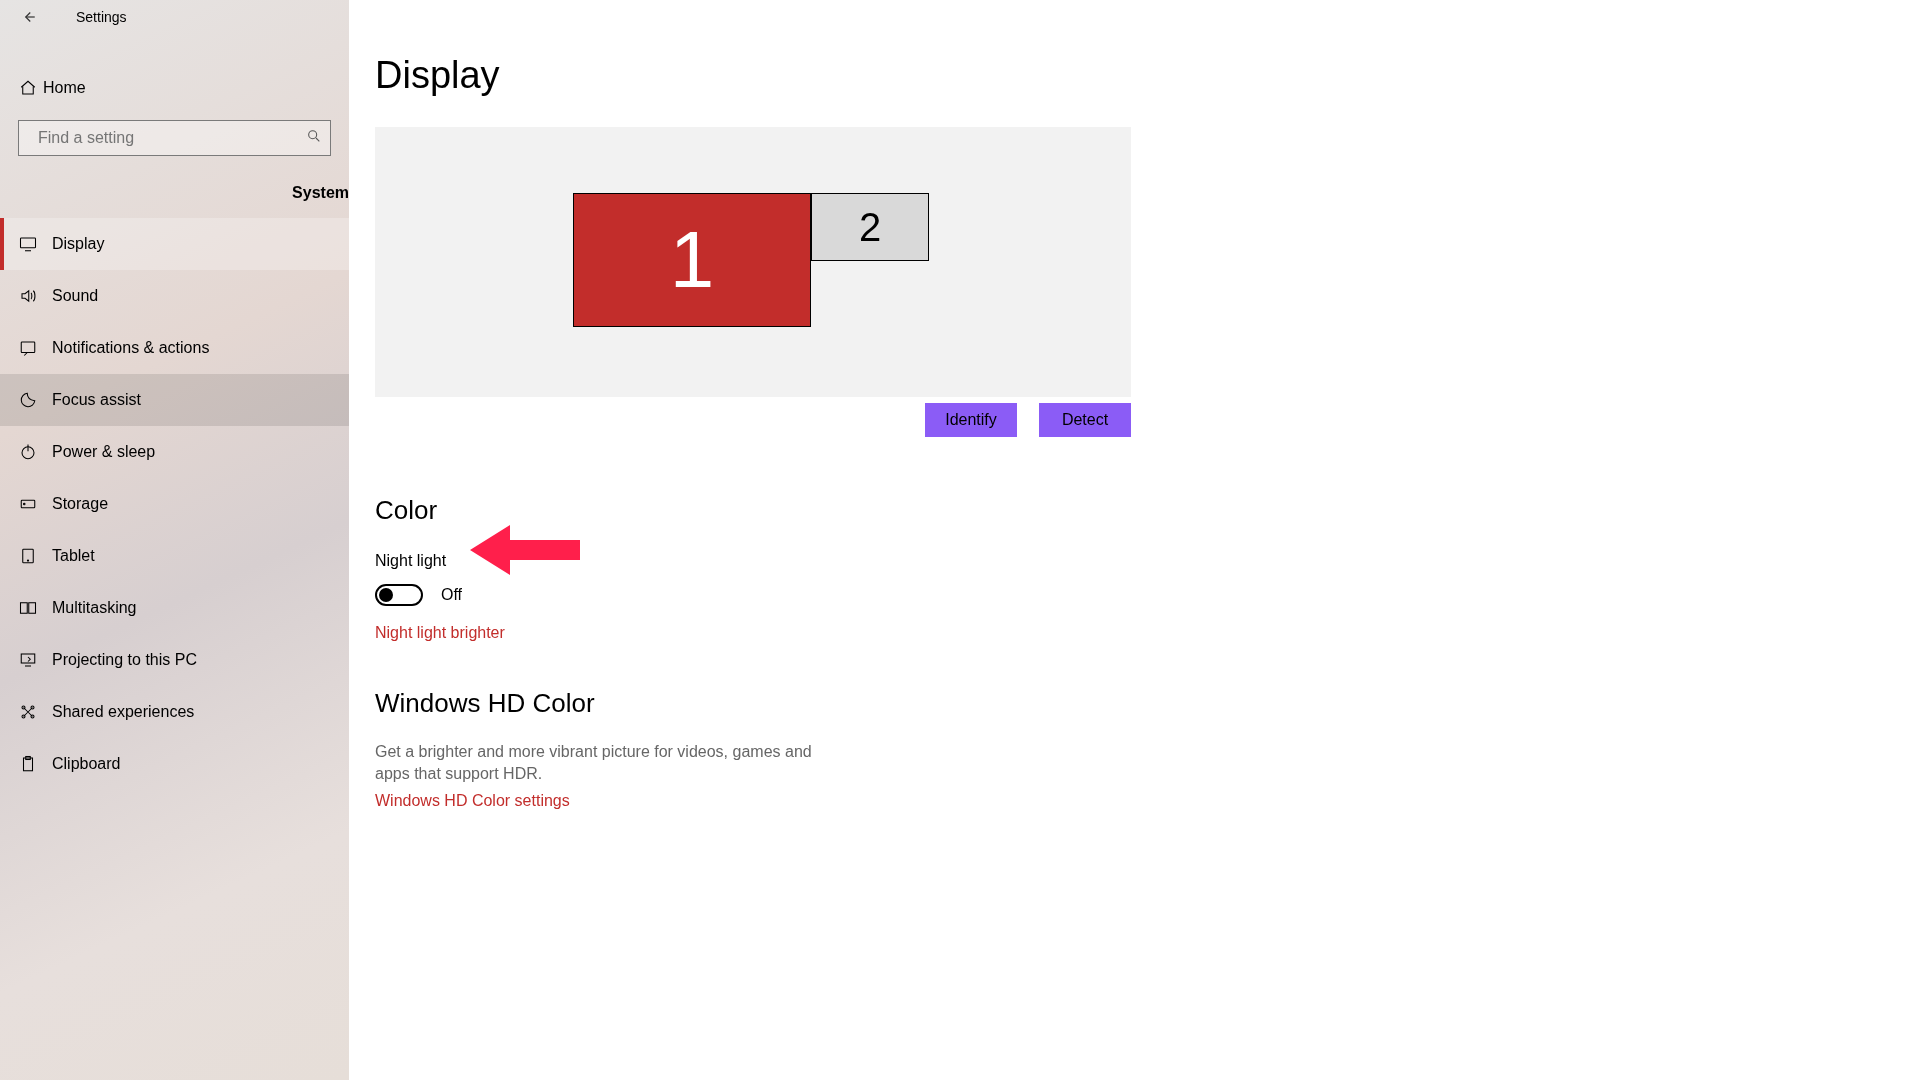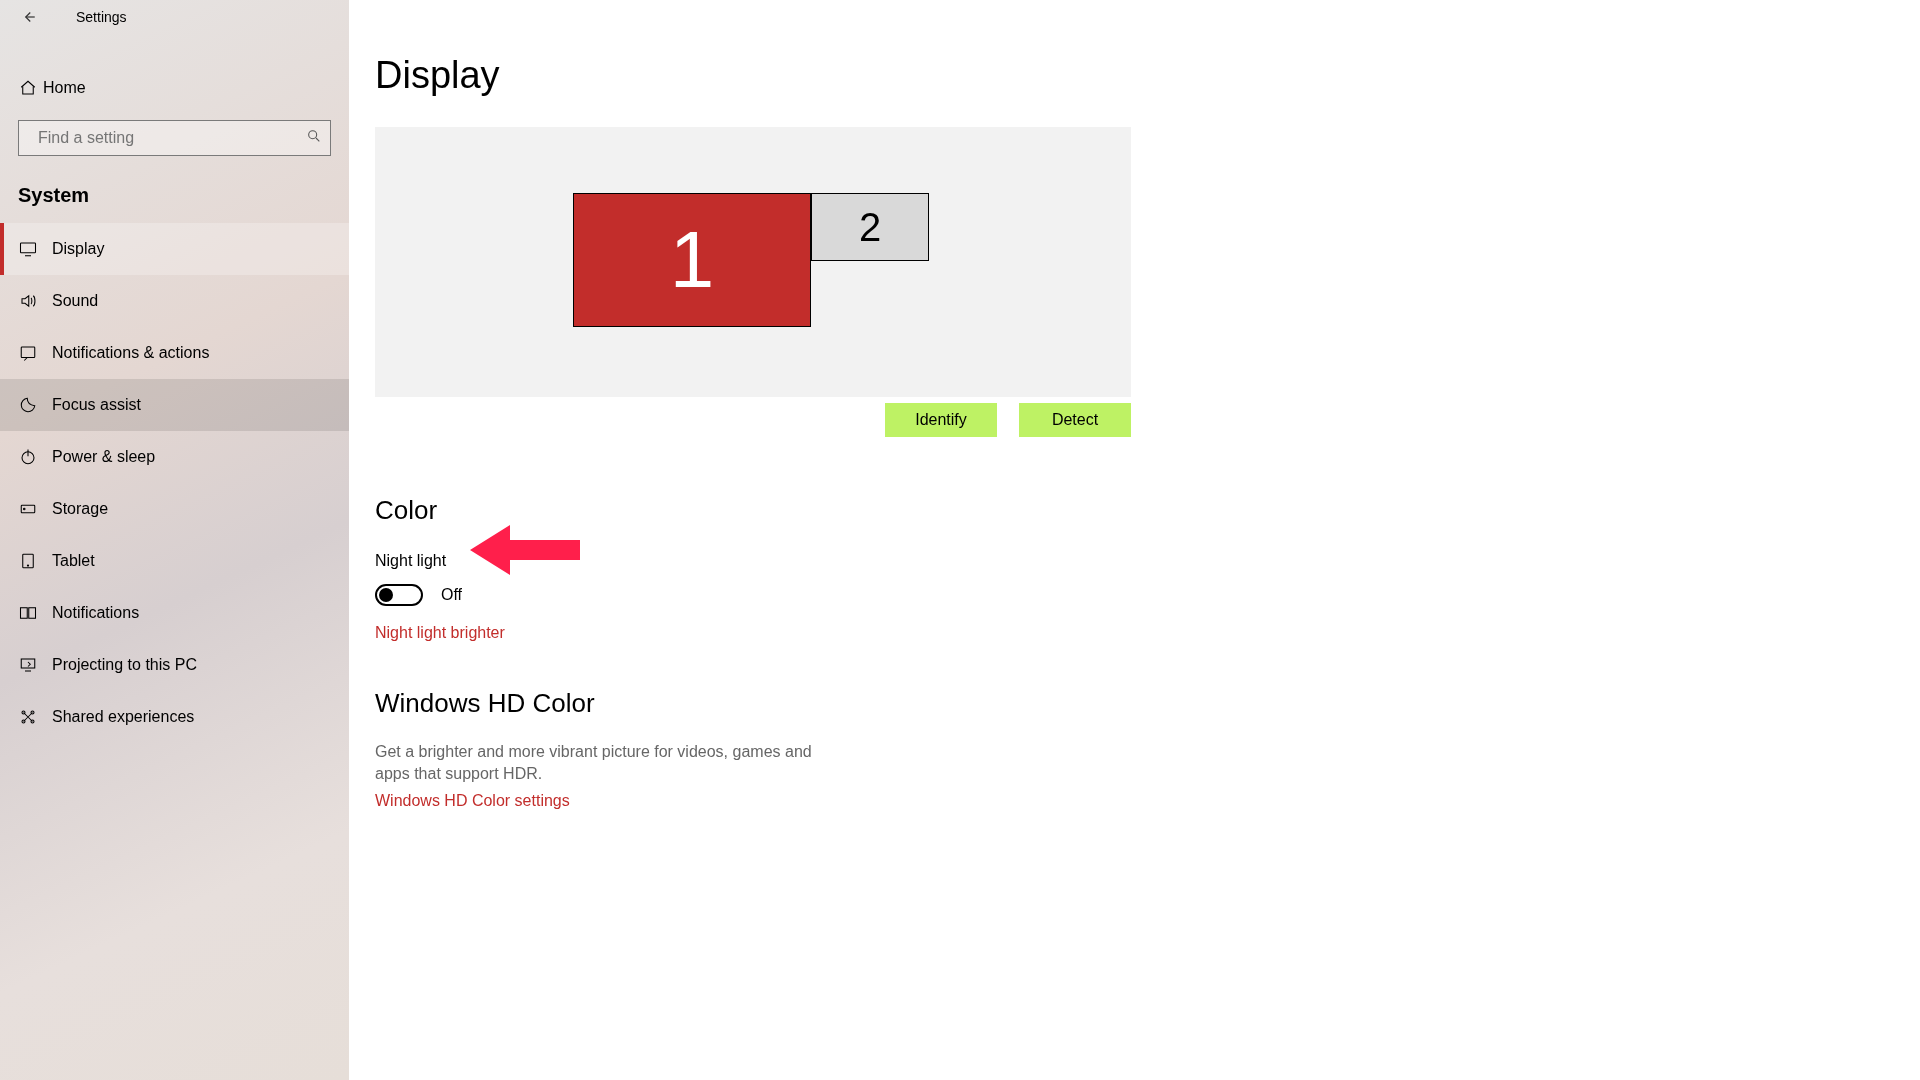--- a/index.html
+++ b/index.html
@@ -16,40 +16,40 @@
 
 .sb-home { height:52px; display:flex; align-items:center; padding-left:18px; margin-top:28px; cursor:pointer;}
 .sb-home .icon{ width:20px; height:20px; display:flex; align-items:center; justify-content:center;}
 .sb-home .lbl{ margin-left:5px; font-size:16px; }
 
 .search-wrap{ padding:0 18px; margin-top:6px;}
 .search-box{ position:relative; width:100%; height:36px; border:1px solid #7a7a7a; background:rgba(255,255,255,.35);padding-left:9px;}
 .search-box input{ width:100%; height:100%; border:none; background:transparent; padding:0 36px 0 10px; font-size:16px; outline:none;}
 .search-box .mag{ position:absolute; right:8px; top:50%; transform:translateY(-50%); }
 
-.sb-section{ font-weight:600; font-size:20px; padding:28px 0 16px 18px; }
+.sb-section{ font-weight:600; font-size:16px; padding:28px 0 16px 18px;text-align:right; }
 
 .nav-item{ height:52px; display:flex; align-items:center; padding-left:18px; cursor:pointer; position:relative;}
 .nav-item .icon{ width:20px; height:20px; display:flex; align-items:center; justify-content:center;}
 .nav-item .lbl{ margin-left:14px; font-size:16px; }
 .nav-item.selected::before{ content:""; position:absolute; left:0; top:0; width:4px; height:100%; background:#c22d2b; }
 .nav-item.selected{ background:rgba(255,255,255,.25); }
 .nav-item.hover{ background:rgba(0,0,0,.10); }
 
 
 .main{ position:absolute; left:349px; top:0; right:0; bottom:0; background:#fff; }
 .page-title{ font-size:38px; font-weight:400; padding:54px 0 0 26px; }
 
 .monitor-area{ margin:30px 0 0 26px; width:756px; height:270px; background:#f2f2f2; position:relative;}
 .mon{ position:absolute; border:1px solid #000; display:flex; align-items:center; justify-content:center; cursor:pointer;}
 .mon.primary{ left:198px; top:66px; width:238px; height:134px; background:#c22d2b; color:#fff; font-size:80px; font-weight:300;}
 .mon.secondary{ left:436px; top:66px; width:118px; height:68px; background:#d9d9d9; color:#000; font-size:40px; font-weight:300;}
 
 .mon-btns{ margin:6px 0 0 26px; width:756px; display:flex; justify-content:flex-end; gap:22px;}
-.mon-btn{ width:112px; height:34px; background:#bef264; border:none; font-size:16px; cursor:pointer;}
+.mon-btn{ width:92px; height:34px; background:#8b5cf6; border:none; font-size:16px; cursor:pointer;}
 
 .section-h{ font-size:26px; font-weight:400; padding:58px 0 0 26px;}
 .section-h.tight{ padding-top:46px; }
 
 .field-lbl{ font-size:16px; padding:26px 0 0 26px;}
 .toggle-row{ display:flex; align-items:center; padding:14px 0 0 26px;}
 .toggle{ width:48px; height:22px; border:2px solid #000; border-radius:22px; background:#fff; position:relative; cursor:pointer;}
 .toggle .knob{ position:absolute; left:2px; top:2px; width:14px; height:14px; border-radius:50%; background:#000;}
 .toggle-state{ margin-left:18px; font-size:16px;}
 
@@ -163,21 +163,21 @@
       </span>
     <span class="lbl">Tablet</span>
   </div>
   <div class="nav-item">
     <span class="icon">
         <svg width="18" height="18" viewBox="0 0 24 24" fill="none" stroke="#000" stroke-width="1.4">
           <rect x="2" y="5" width="9" height="14"></rect>
           <rect x="13" y="5" width="9" height="14"></rect>
         </svg>
       </span>
-    <span class="lbl">Notifications</span>
+    <span class="lbl">Multitasking</span>
   </div>
   <div class="nav-item">
     <span class="icon">
         <svg width="18" height="18" viewBox="0 0 24 24" fill="none" stroke="#000" stroke-width="1.4">
           <rect x="3" y="4" width="18" height="12"></rect>
           <path d="M8 20h8"></path>
           <path d="M12 8l3 3-3 3"></path>
         </svg>
       </span>
     <span class="lbl">Projecting to this PC</span>
@@ -186,20 +186,29 @@
     <span class="icon">
         <svg width="18" height="18" viewBox="0 0 24 24" fill="none" stroke="#000" stroke-width="1.4">
           <path d="M6 6l12 12M18 6L6 18"></path>
           <circle cx="6" cy="6" r="2"></circle>
           <circle cx="18" cy="6" r="2"></circle>
           <circle cx="6" cy="18" r="2"></circle>
           <circle cx="18" cy="18" r="2"></circle>
         </svg>
       </span>
     <span class="lbl">Shared experiences</span>
+  </div>
+  <div class="nav-item">
+    <span class="icon">
+        <svg width="18" height="18" viewBox="0 0 24 24" fill="none" stroke="#000" stroke-width="1.4">
+          <rect x="6" y="4" width="12" height="17"></rect>
+          <rect x="9" y="2" width="6" height="4"></rect>
+        </svg>
+      </span>
+    <span class="lbl">Clipboard</span>
   </div>
 </div>
 
 <div class="topline"></div>
 <div class="main">
   <h1 class="page-title">Display</h1>
 
   <div class="monitor-area">
     <div class="mon primary">1</div>
     <div class="mon secondary">2</div>

